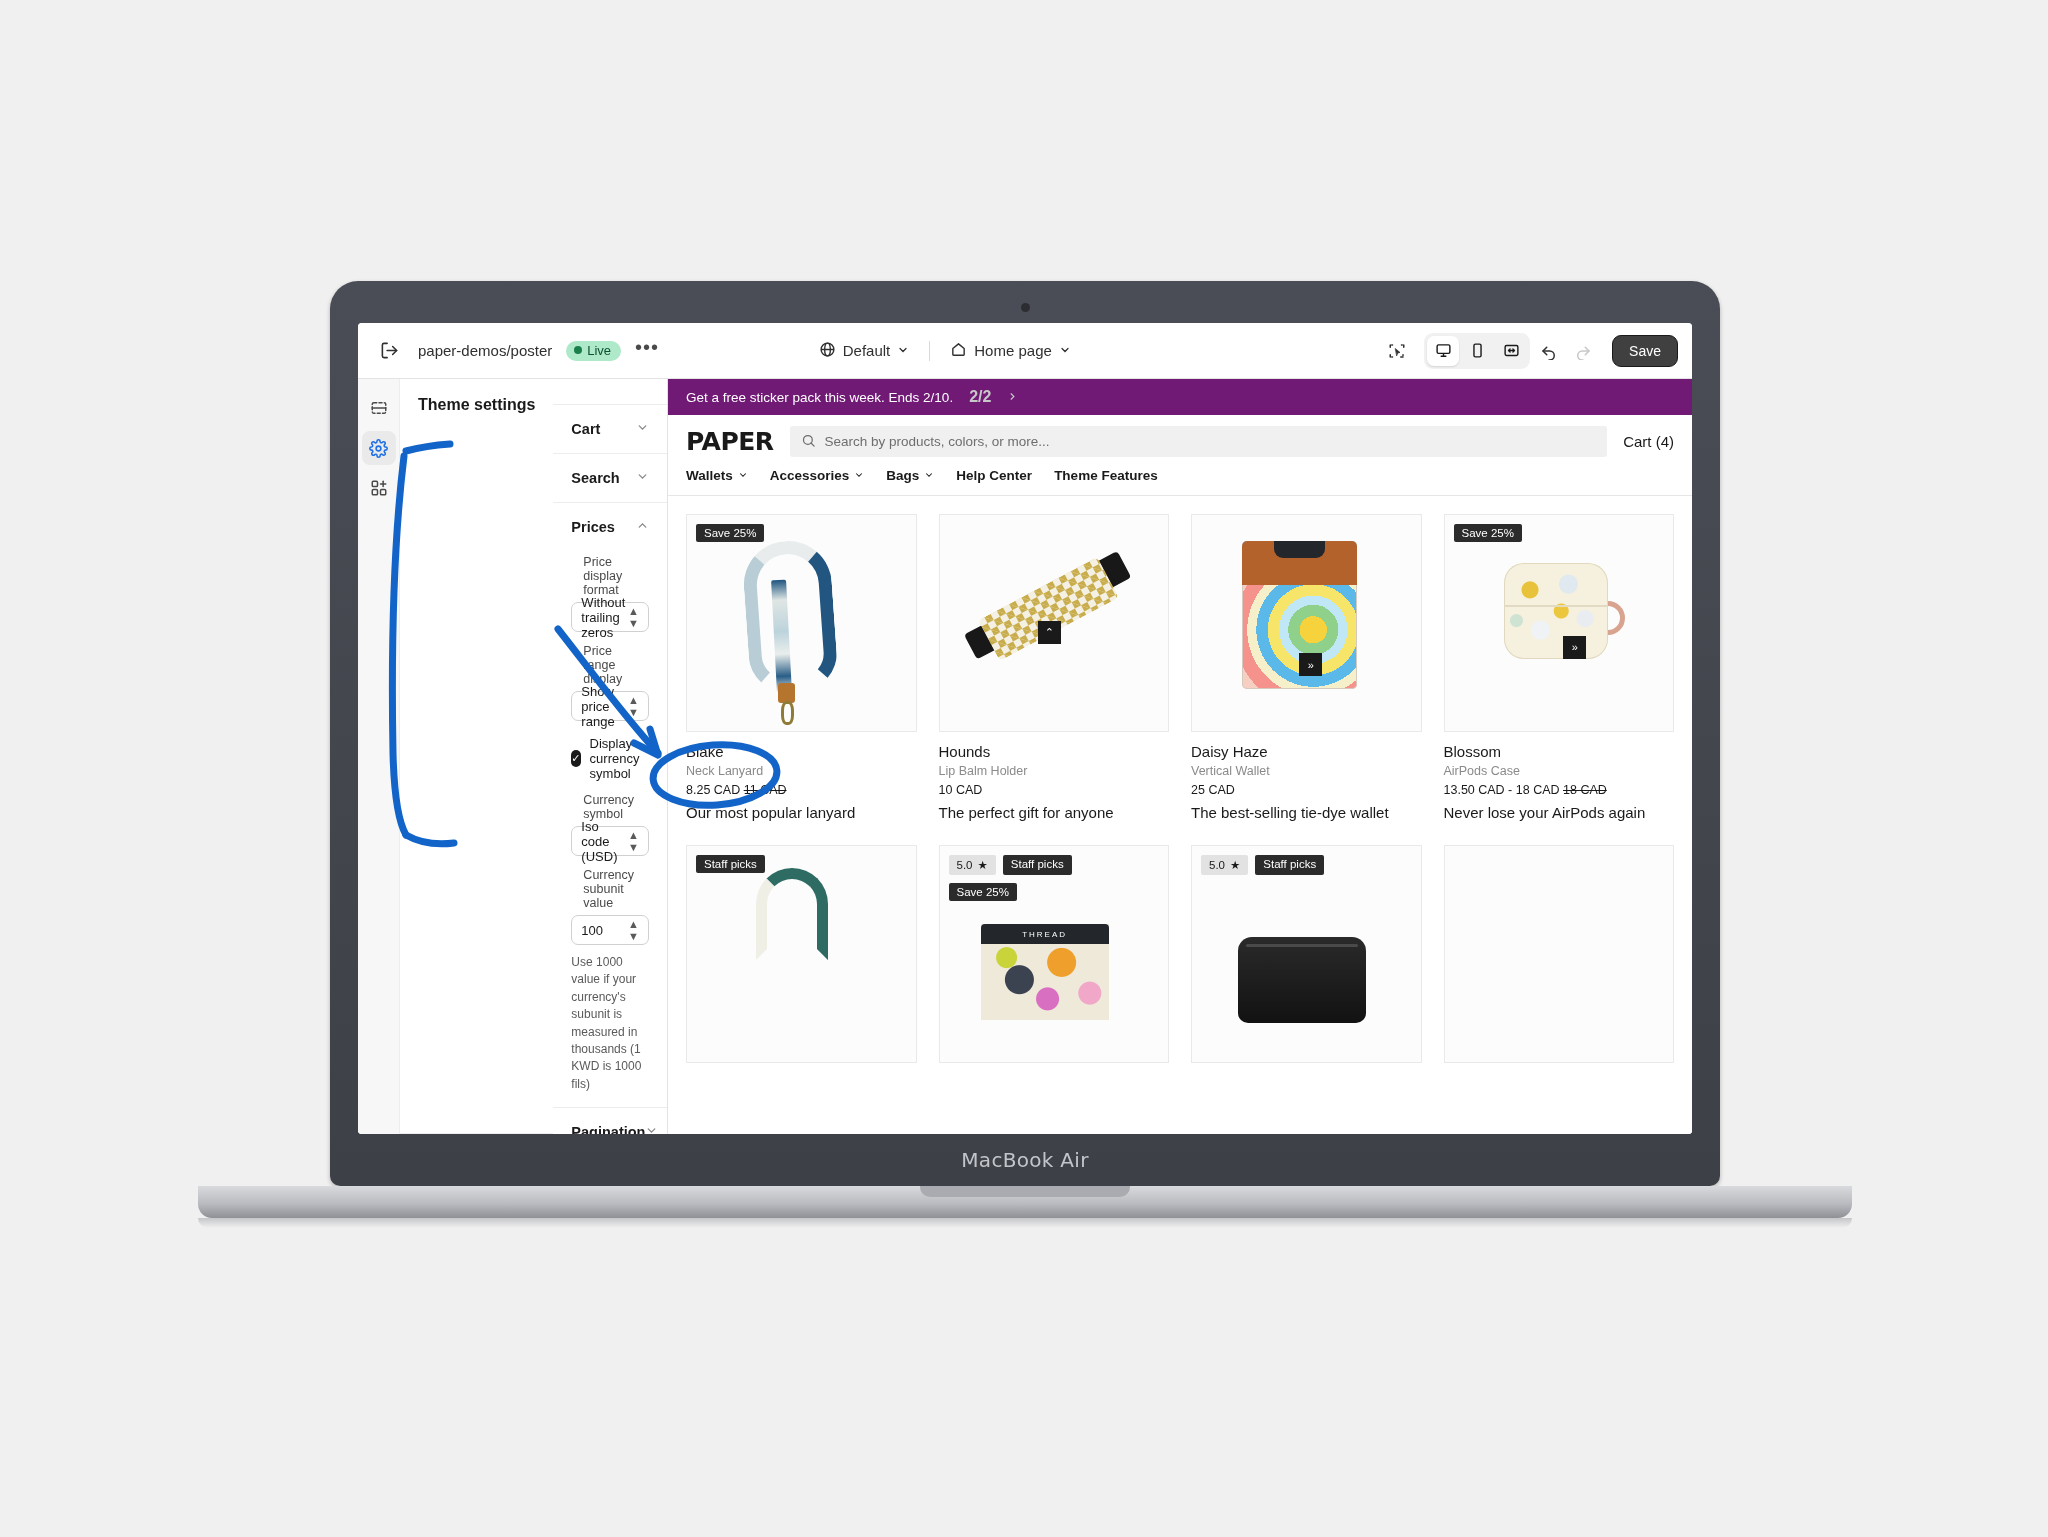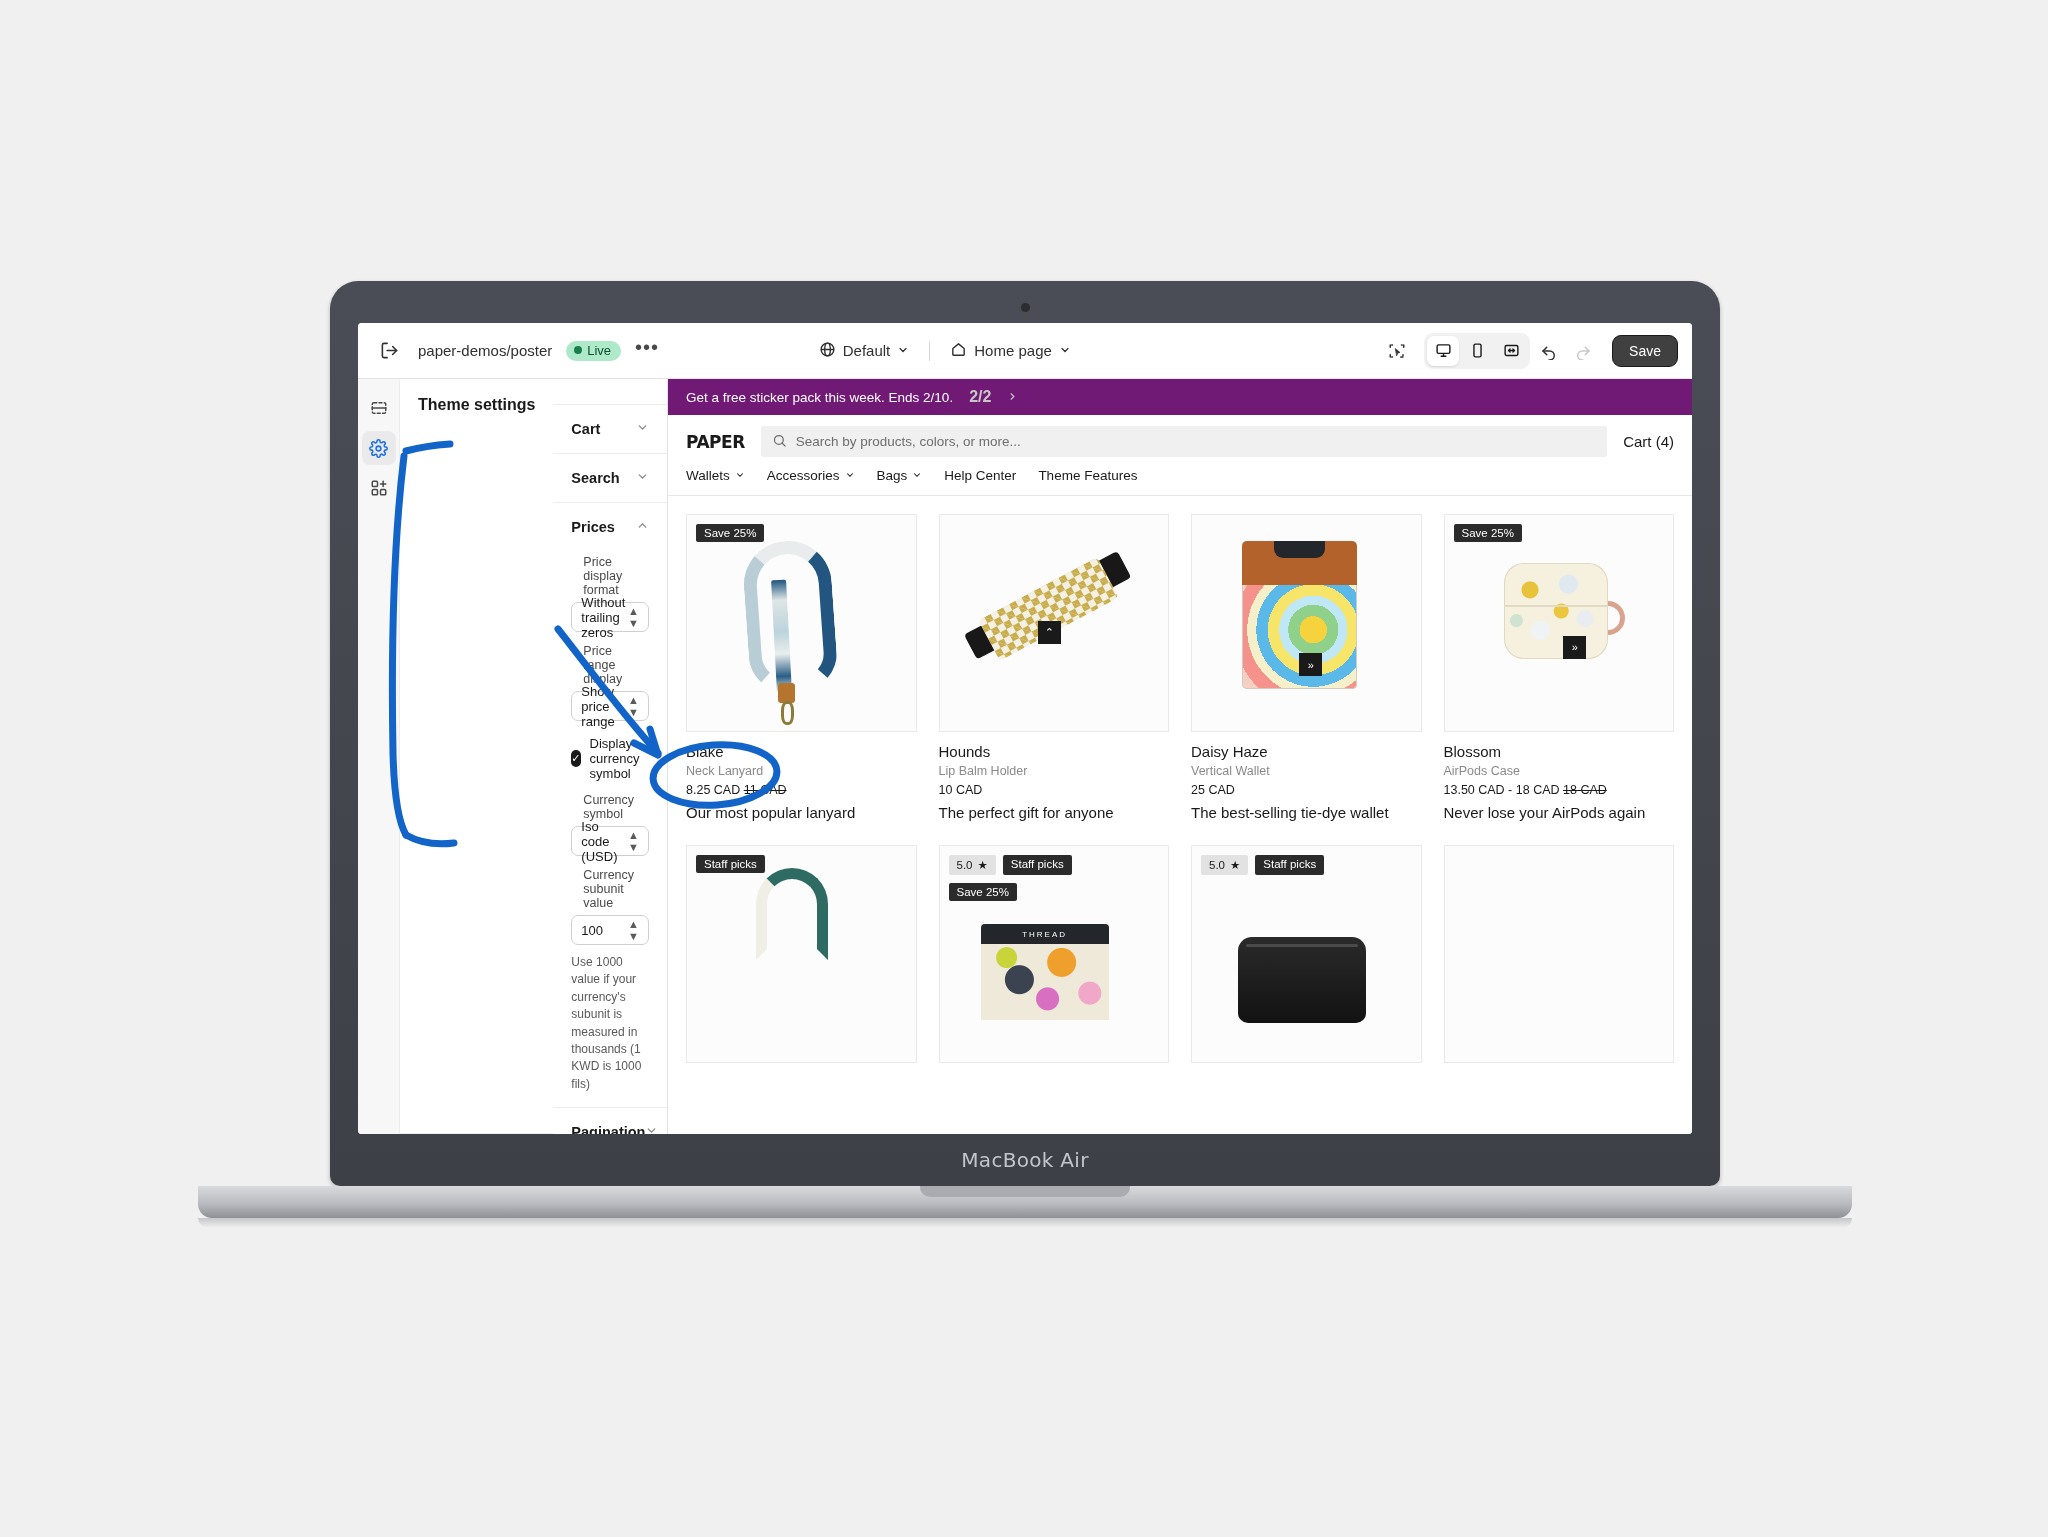--- a/index.html
+++ b/index.html
@@ -202,34 +202,34 @@
     height:36px; display:flex; align-items:center; gap:16px;
     padding-left:18px; font-size:13.5px;
   }
   .announce .count { color:#c8c8c8; font-size:16px;font-weight:bold; }
   .store-head {
     height:53px; display:flex; align-items:center; gap:16px; padding:0 18px;
     border-bottom:0;
   }
   .logo {
     font-family:"DejaVu Sans", sans-serif;
-    font-weight:900; font-size:17px; letter-spacing:-0.5px; color:#1a1a1a;
+    font-weight:900; font-size:25px; letter-spacing:-0.5px; color:#1a1a1a;
   }
   .searchbox {
     flex:1; height:31px; background:#f0f0f0; border-radius:3px;
     display:flex; align-items:center; gap:9px; padding:0 11px;
     color:#6e6e6e; font-size:13.5px;
   }
   .cart { font-size:15px; color:#1a1a1a; white-space:nowrap; }
   .nav {
     display:flex; align-items:center; gap:22px; padding:0 18px 12px 18px;
     font-size:13.5px; color:#1a1a1a;
     border-bottom:1px solid #e6e6e6;
   }
-  .nav-item { display:flex; align-items:center; gap:5px; }
+  .nav-item { display:flex; align-items:center; gap:5px;font-weight:bold; }
 
   .grid {
     flex:1; display:grid;
     grid-template-columns: repeat(4, 1fr);
     gap:22px;
     padding:18px 18px 0 18px;
     background:#fff;
     overflow:hidden;
     align-content:start;
   }

